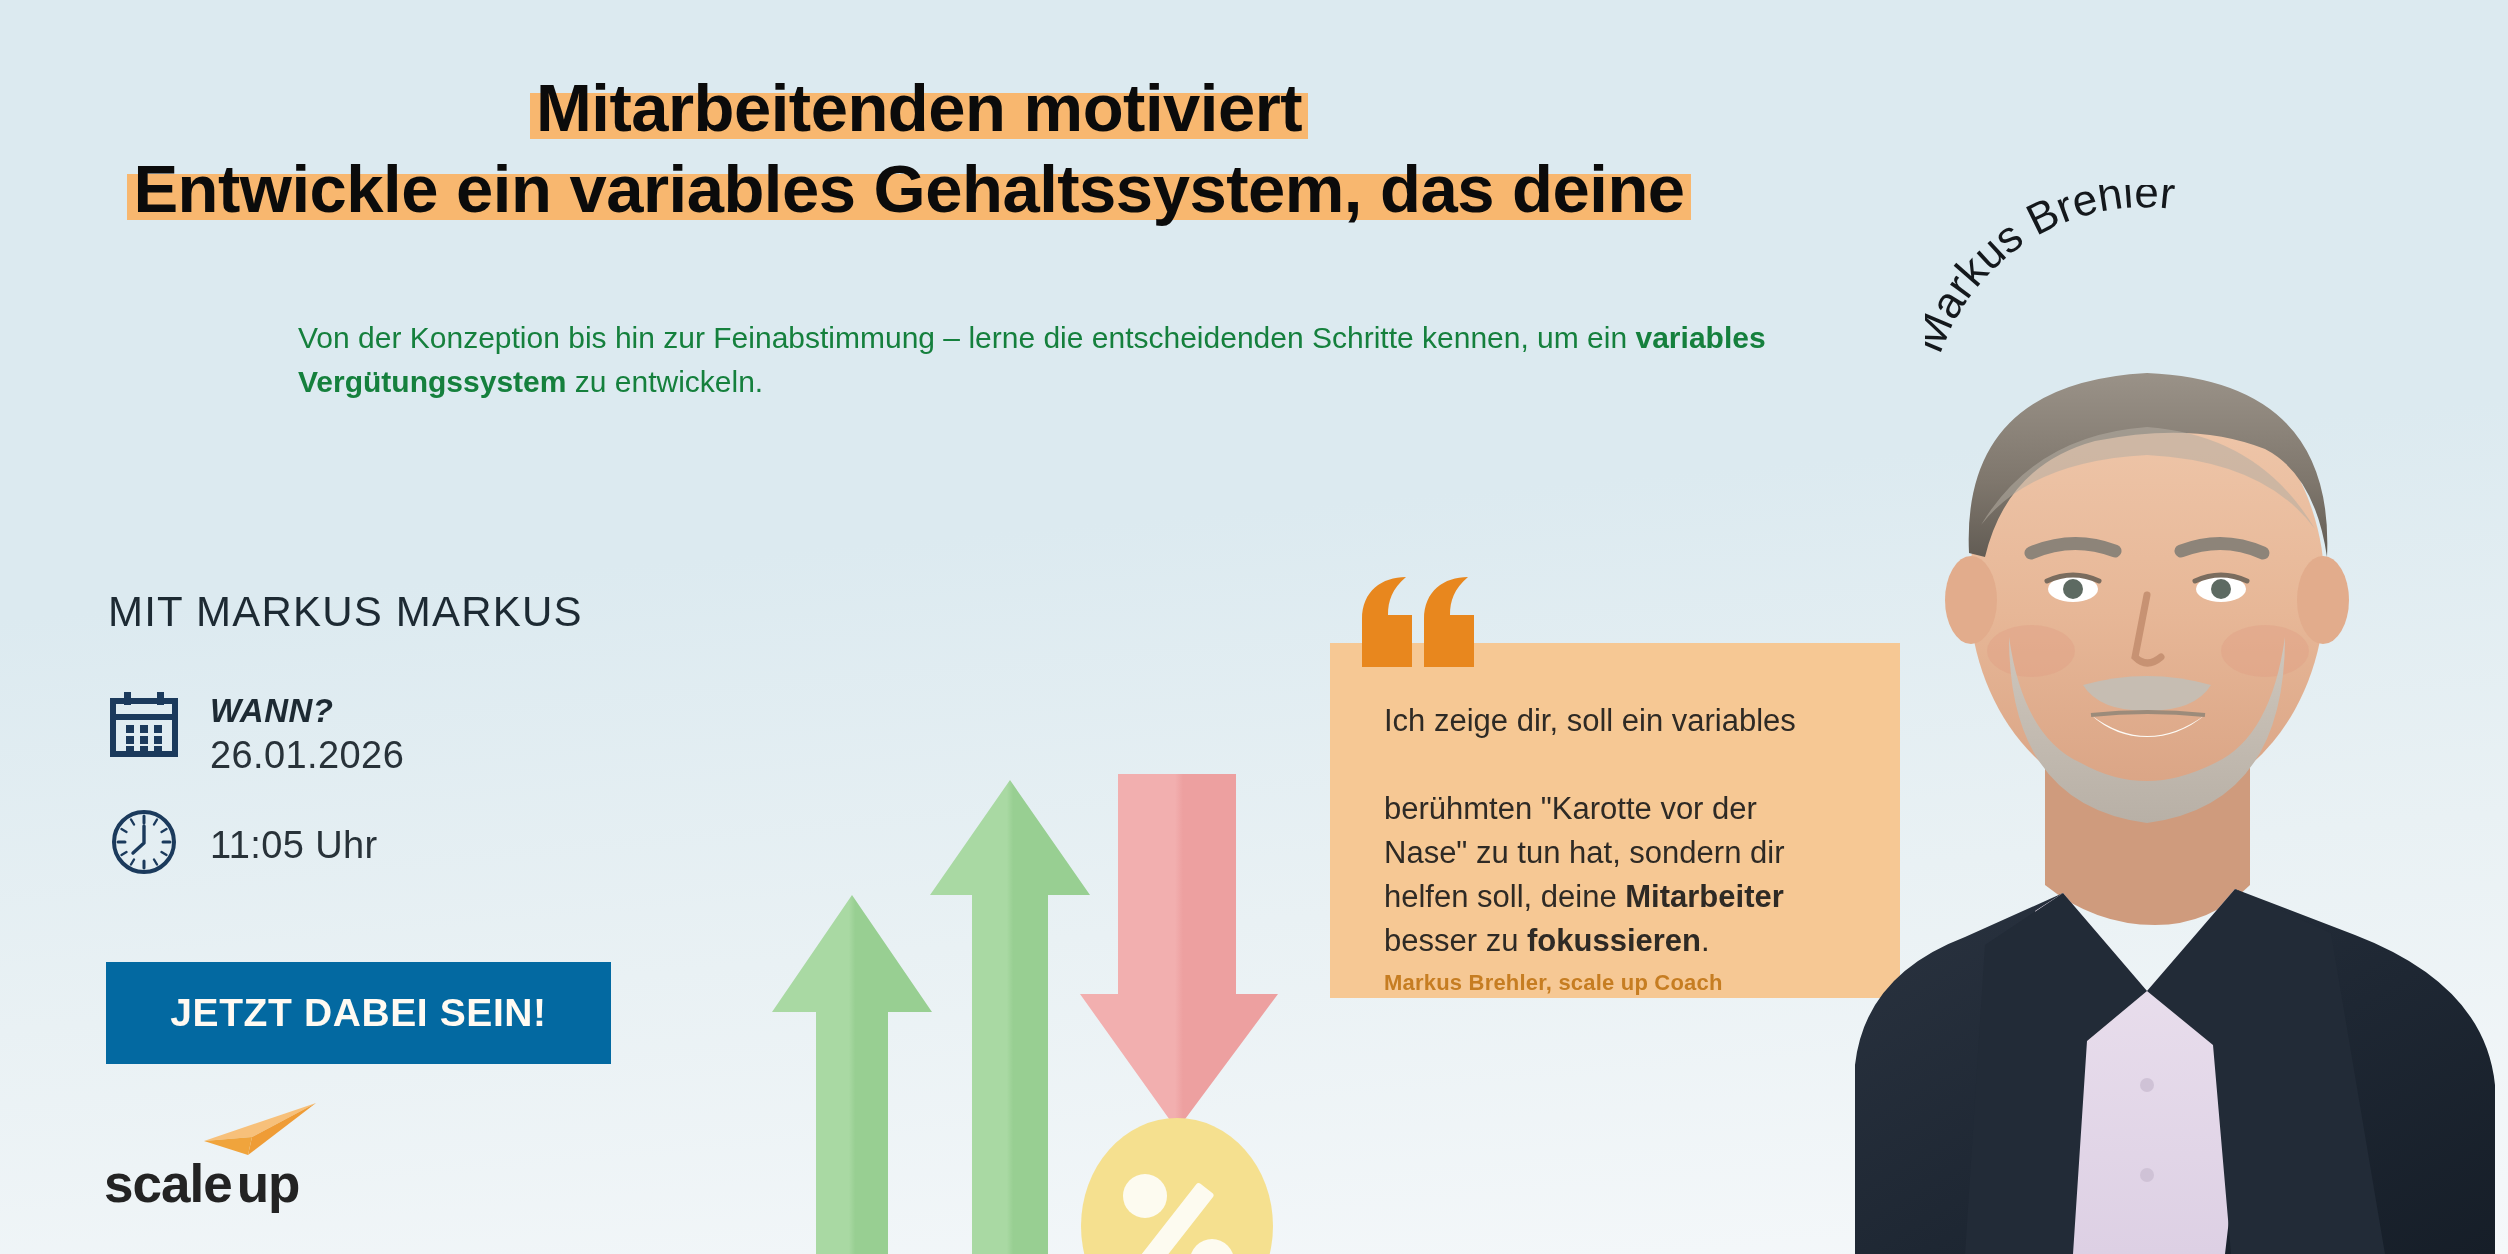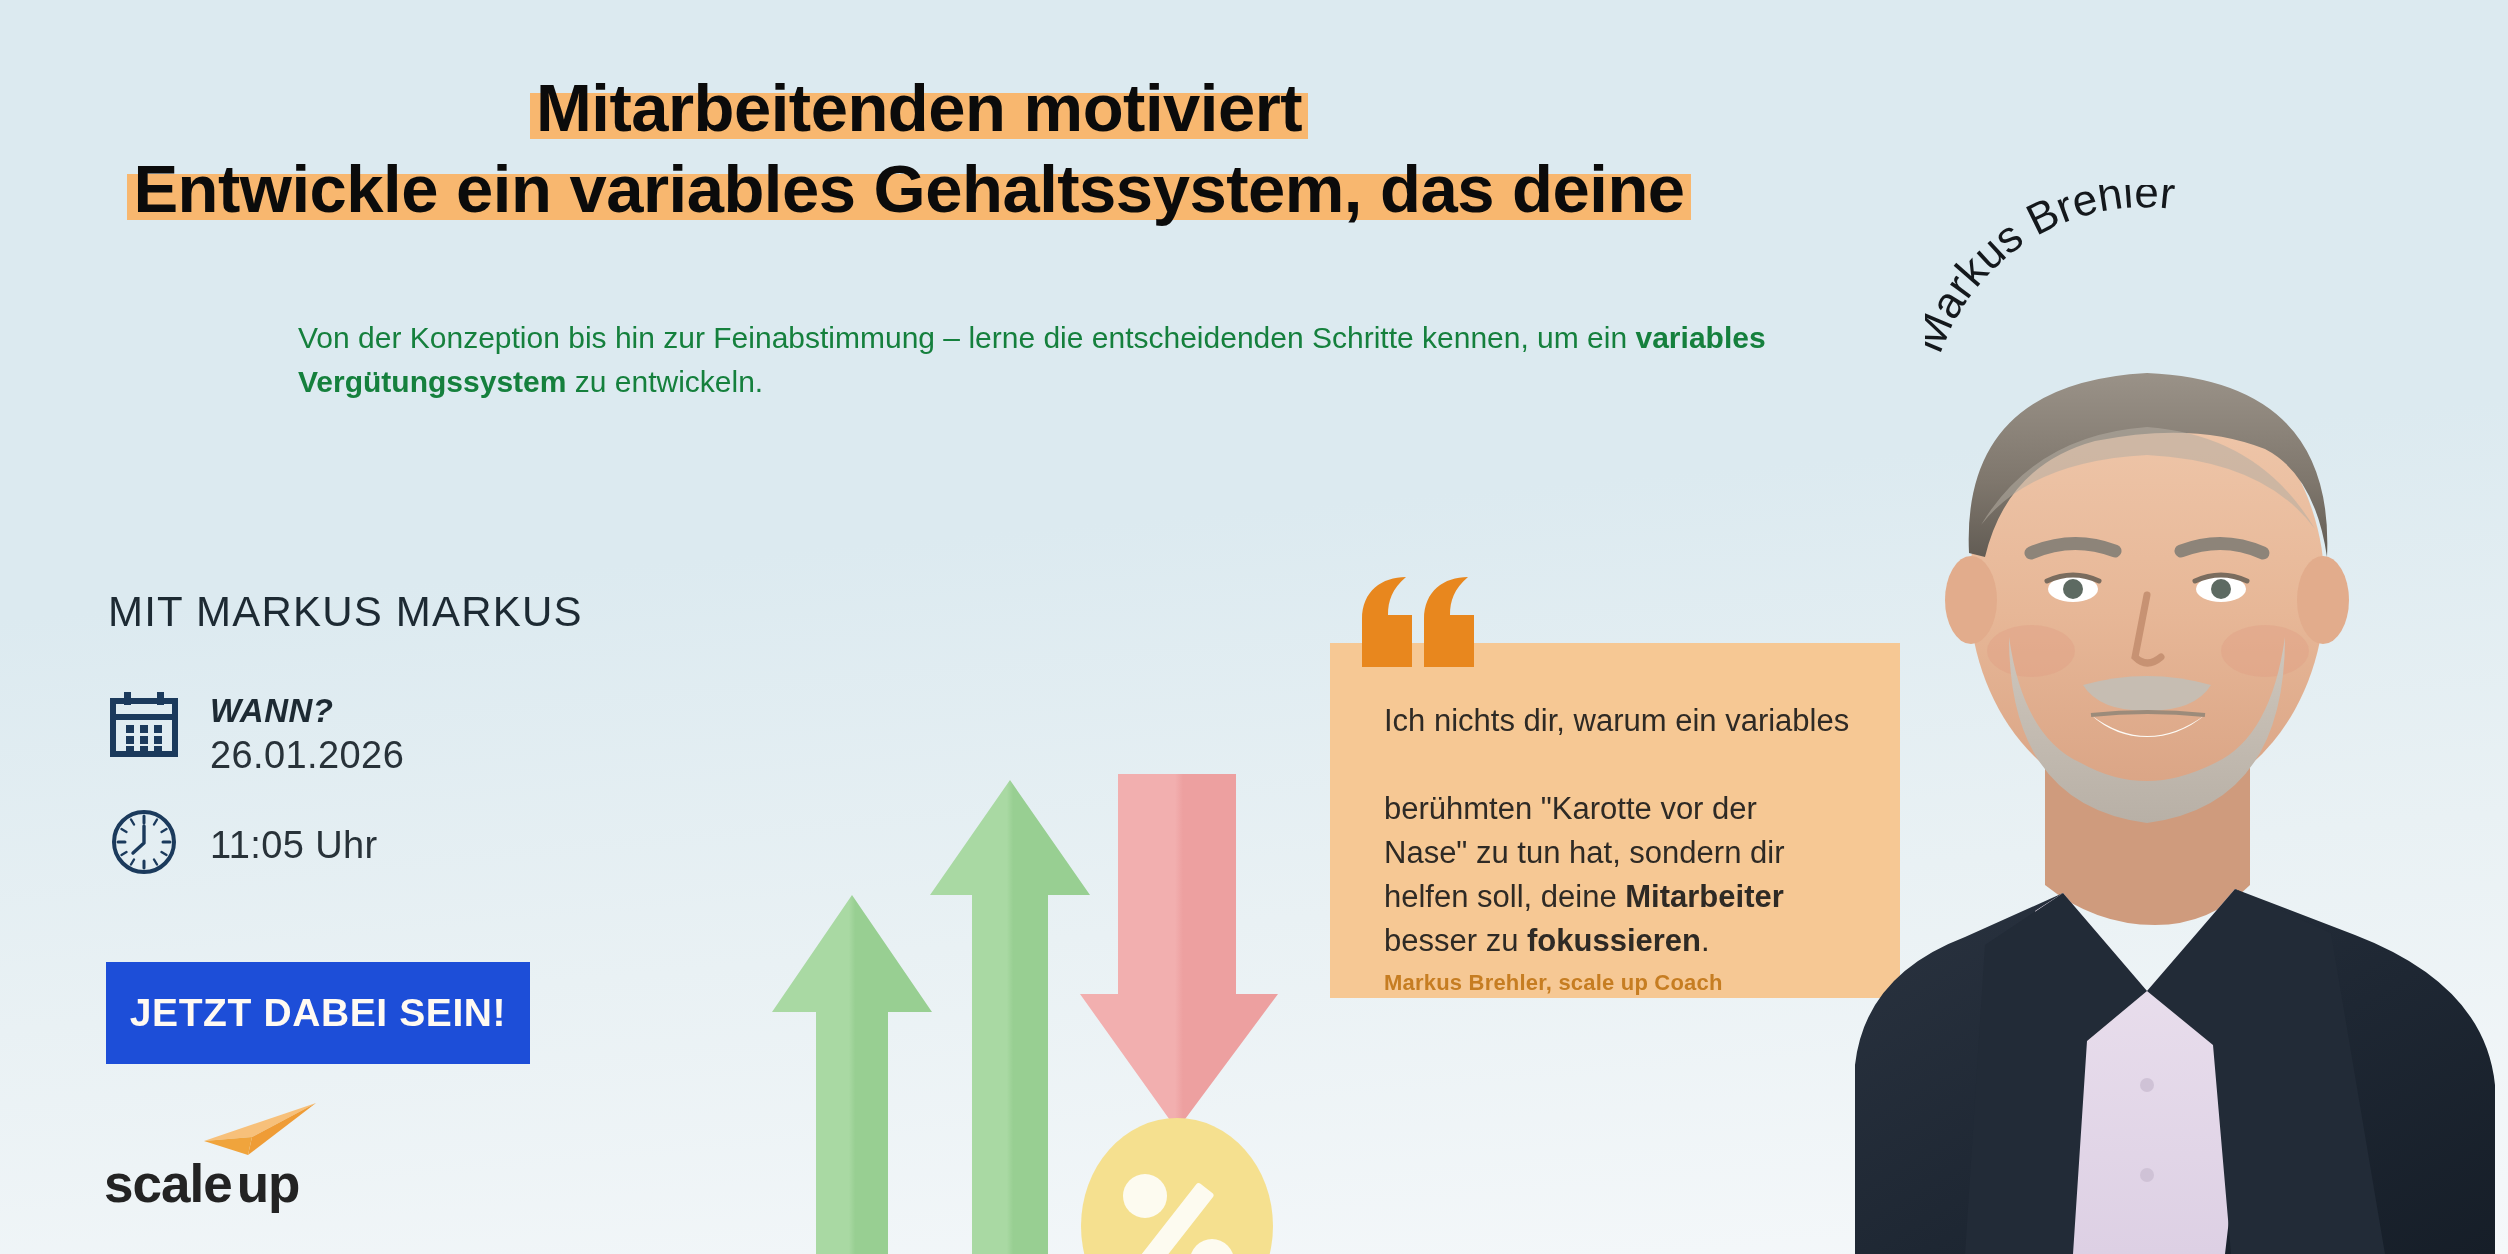--- a/index.html
+++ b/index.html
@@ -57,22 +57,22 @@
   .info-label {
     font-style:italic; font-weight:bold; font-size:33px;
     color:#1d2a33; letter-spacing:0.5px; margin-bottom:4px;
   }
   .info-value { font-size:38px; color:#283239; letter-spacing:0.4px; }
   .info-value.solo { padding-top:16px; }
 
   
   .cta {
     position:absolute; left:106px; top:962px;
-    width:424px; height:102px;
-    background:#1d4ed8; border:none;
+    width:505px; height:102px;
+    background:#0369a1; border:none;
     display:flex; align-items:center; justify-content:center;
     cursor:pointer;
   }
   .cta-label {
     color:#fffaf2; font-weight:bold; font-size:39px; letter-spacing:0.6px;
   }
 
   
   .logo { position:absolute; left:104px; top:1115px; width:230px; height:120px; }
   .logo-word {
@@ -240,21 +240,21 @@
 
 <div class="quote-wrap">
   <div class="quote-box"></div>
   <span class="quote-mark">
     <svg viewBox="0 0 130 92" width="130" height="92">
       <path d="M8 92 L8 44 C8 16 28 2 52 2 C38 14 34 26 34 40 L58 40 L58 92 Z" fill="#e8871e"></path>
       <path d="M70 92 L70 44 C70 16 90 2 114 2 C100 14 96 26 96 40 L120 40 L120 92 Z" fill="#e8871e"></path>
     </svg>
   </span>
   <div class="quote-text">
-    <span>Ich nichts dir, warum ein variables</span><br>
+    <span>Ich zeige dir, soll ein variables</span><br>
     <br>
     <span>berühmten "Karotte vor der</span><br>
     <span>Nase" zu tun hat, sondern dir</span><br>
     <span>helfen soll, deine </span><b>Mitarbeiter</b><br>
     <span>besser zu </span><b>fokussieren</b><span>.</span>
   </div>
   <div class="quote-attrib">Markus Brehler, scale up Coach</div>
 </div>
 
 <div class="portrait">

